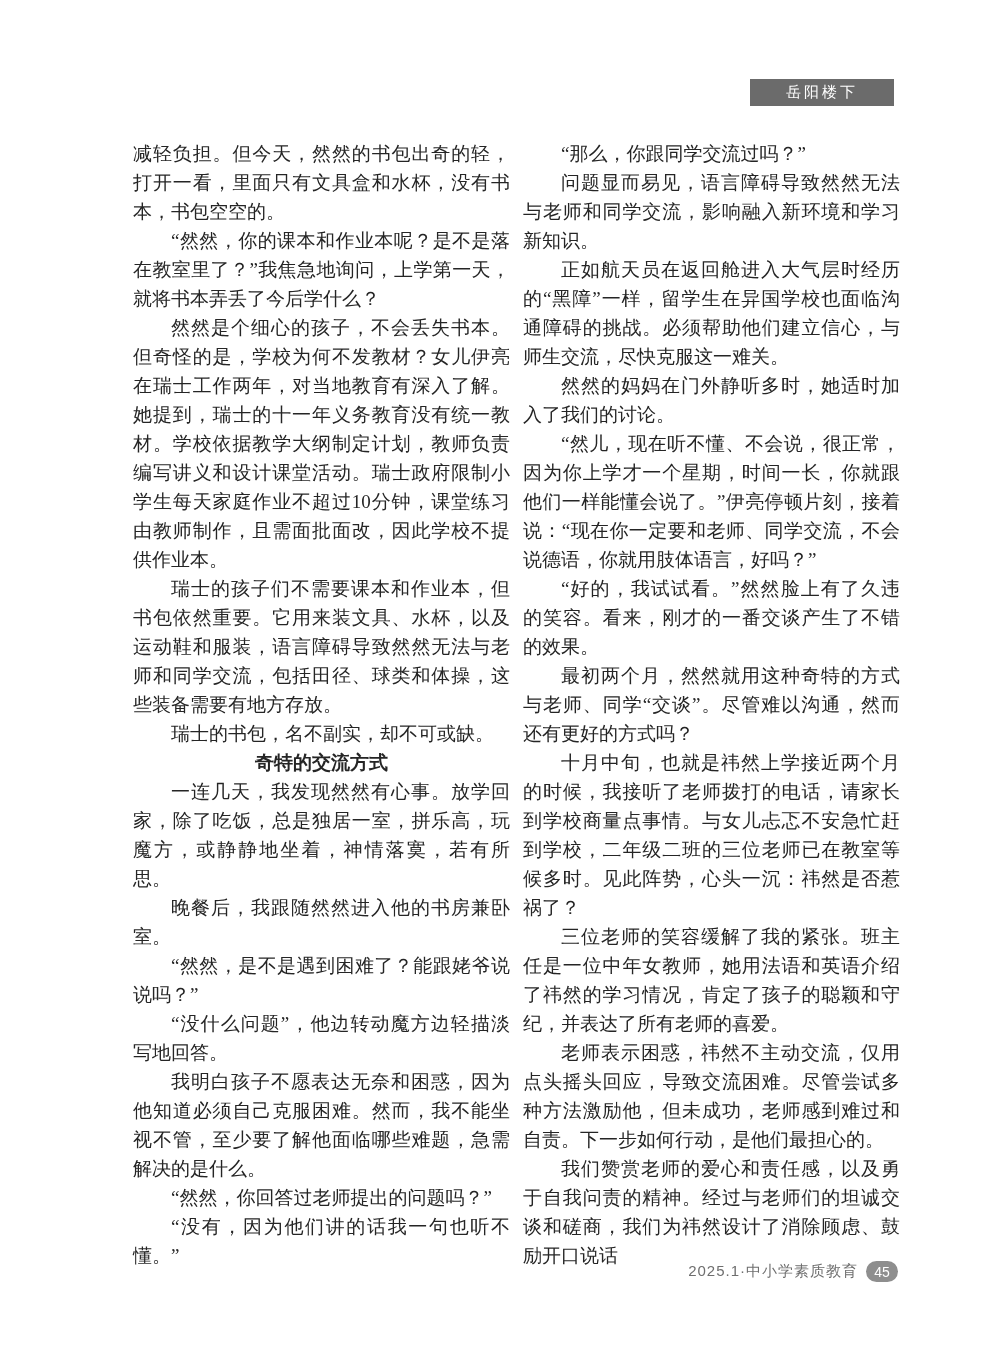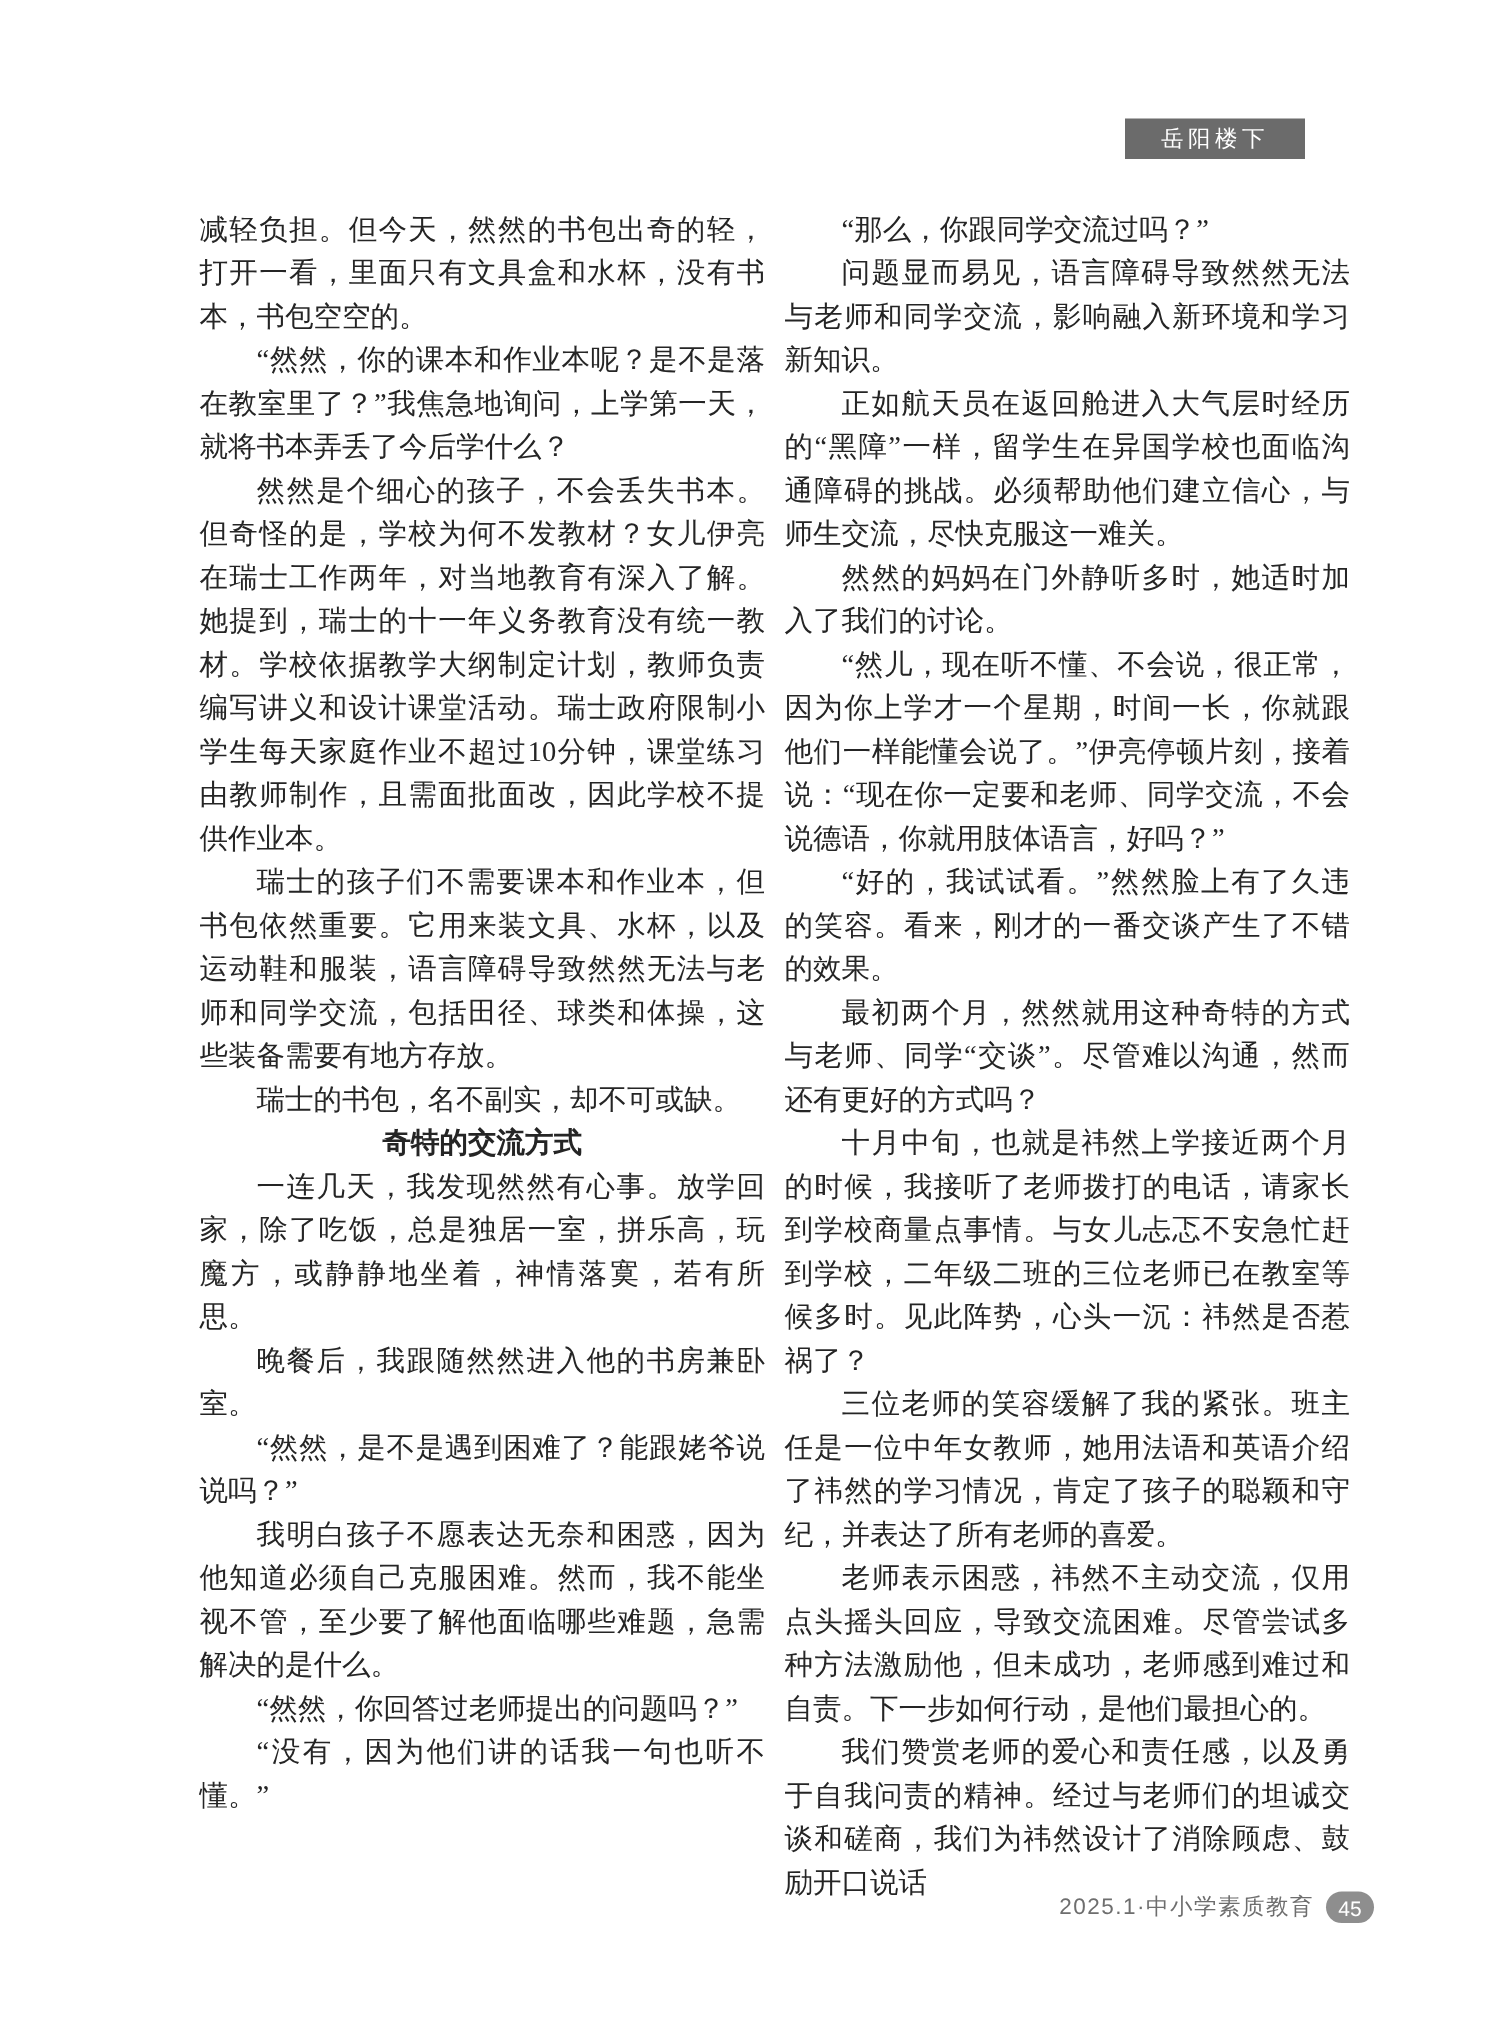--- a/index.html
+++ b/index.html
@@ -8,21 +8,21 @@
     background:#ffffff;
     position:relative;
     font-family:"Liberation Serif","DejaVu Serif",serif;
     overflow:hidden;
   }
   .sheet{position:absolute;inset:0;background:#ffffff;}
 
   
   .header-badge{
     position:absolute;left:750px;top:79px;
-    width:120px;height:27px;
+    width:144px;height:27px;
     background:var(--header-badge-bg,#6b6b6b);
     color:#ffffff;
     display:flex;align-items:center;justify-content:center;
     font-family:"Liberation Sans","DejaVu Sans",sans-serif;
     font-size:15px;letter-spacing:3px;
   }
 
   
   .col{
     position:absolute;top:139px;width:377px;
@@ -35,21 +35,21 @@
   .para{margin:0;text-indent:2em;}
   .para.cont{text-indent:0;}
   .para.heading{
     text-indent:0;text-align:center;font-weight:bold;
     font-family:"Liberation Sans","DejaVu Sans",sans-serif;
     font-size:19px;
   }
 
   
   .footer{
-    position:absolute;top:1261px;right:76px;
+    position:absolute;top:1261px;right:94px;
     display:flex;align-items:center;gap:8px;
     font-family:"Liberation Sans","DejaVu Sans",sans-serif;
   }
   .footer-text{
     color:var(--footer-text,#6e6e6e);
     font-size:15px;letter-spacing:1px;
   }
   .page-num{
     background:var(--page-number-badge-bg,#8e8e8e);
     color:#ffffff;border-radius:11px;
@@ -70,20 +70,21 @@
   <div class="col col-left" id="col-left">
       <p class="para cont">减轻负担。但今天，然然的书包出奇的轻，打开一看，里面只有文具盒和水杯，没有书本，书包空空的。</p>
       <p class="para">“然然，你的课本和作业本呢？是不是落在教室里了？”我焦急地询问，上学第一天，就将书本弄丢了今后学什么？</p>
       <p class="para">然然是个细心的孩子，不会丢失书本。但奇怪的是，学校为何不发教材？女儿伊亮在瑞士工作两年，对当地教育有深入了解。她提到，瑞士的十一年义务教育没有统一教材。学校依据教学大纲制定计划，教师负责编写讲义和设计课堂活动。瑞士政府限制小学生每天家庭作业不超过10分钟，课堂练习由教师制作，且需面批面改，因此学校不提供作业本。</p>
       <p class="para">瑞士的孩子们不需要课本和作业本，但书包依然重要。它用来装文具、水杯，以及运动鞋和服装，语言障碍导致然然无法与老师和同学交流，包括田径、球类和体操，这些装备需要有地方存放。</p>
       <p class="para">瑞士的书包，名不副实，却不可或缺。</p>
       <p class="para heading">奇特的交流方式</p>
       <p class="para">一连几天，我发现然然有心事。放学回家，除了吃饭，总是独居一室，拼乐高，玩魔方，或静静地坐着，神情落寞，若有所思。</p>
       <p class="para">晚餐后，我跟随然然进入他的书房兼卧室。</p>
       <p class="para">“然然，是不是遇到困难了？能跟姥爷说说吗？”</p>
+      <p class="para">“没什么问题”，他边转动魔方边轻描淡写地回答。</p>
       <p class="para">我明白孩子不愿表达无奈和困惑，因为他知道必须自己克服困难。然而，我不能坐视不管，至少要了解他面临哪些难题，急需解决的是什么。</p>
       <p class="para">“然然，你回答过老师提出的问题吗？”</p>
       <p class="para">“没有，因为他们讲的话我一句也听不懂。”</p>
     </div>
 
   <div class="col col-right" id="col-right">
       <p class="para">“那么，你跟同学交流过吗？”</p>
       <p class="para">问题显而易见，语言障碍导致然然无法与老师和同学交流，影响融入新环境和学习新知识。</p>
       <p class="para">正如航天员在返回舱进入大气层时经历的“黑障”一样，留学生在异国学校也面临沟通障碍的挑战。必须帮助他们建立信心，与师生交流，尽快克服这一难关。</p>
       <p class="para">然然的妈妈在门外静听多时，她适时加入了我们的讨论。</p>

